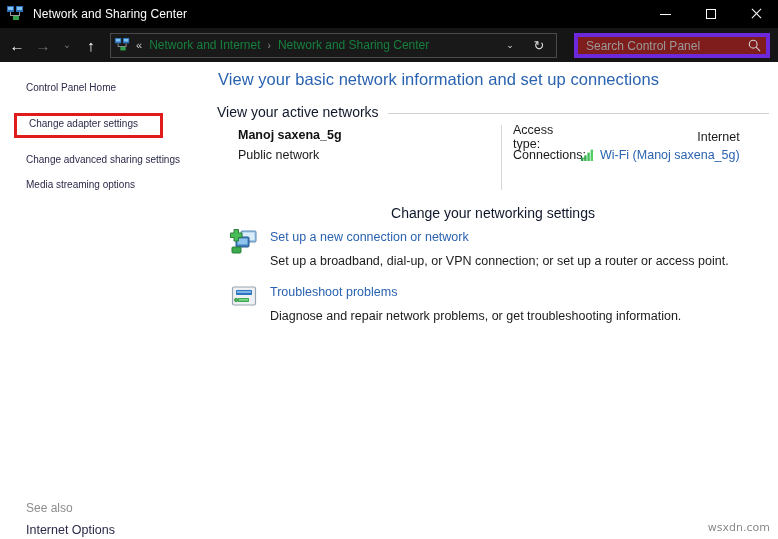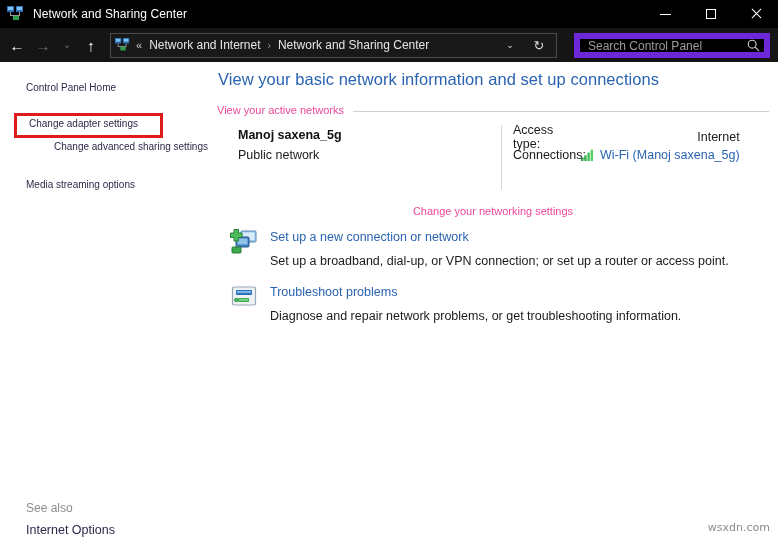--- a/index.html
+++ b/index.html
@@ -48,70 +48,70 @@
   .nav-btn.small { width: 22px; font-size: 10px; }
   .nav-btn:first-child { margin-left: 4px; }
 
   .addressbar {
     margin-left: 6px; height: 25px; width: 447px;
     border: 1px solid #4a4a4a; background: #191919;
     display: flex; align-items: center; position: relative;
   }
   .addr-icon { width: 16px; height: 14px; margin-left: 4px; margin-right: 5px; position: relative; flex: none; }
   .addr-sep-dbl { color: #cfcfcf; font-size: 11px; margin-right: 7px; flex: none; }
-  .addr-crumb { color: #e5e5e5; font-size: 12px; white-space: nowrap; }
+  .addr-crumb { color: #15803d; font-size: 12px; white-space: nowrap; }
   .addr-sep { color: #8f8f8f; font-size: 10px; margin: 0 7px; flex: none; }
   .addr-chevron {
     position: absolute; right: 36px; top: 0; height: 23px; width: 20px;
     display: flex; align-items: center; justify-content: center; color: #d8d8d8; font-size: 9px;
   }
   .addr-refresh {
     position: absolute; right: 6px; top: 0; height: 23px; width: 22px;
     display: flex; align-items: center; justify-content: center; color: #d8d8d8; font-size: 13px;
   }
   .searchbox {
     position: absolute; right: 8px; top: 5px; width: 196px; height: 25px;
-    border: 6px solid #6d28d9; background: #000000; display: flex; align-items: center;
+    border: 4px solid #6d28d9; background: #7f1d1d; display: flex; align-items: center;
   }
   .search-input {
     flex: 1; background: transparent; border: 0; outline: none;
     color: #9a9a9a; font-size: 12px; padding-left: 8px;
     font-family: "Liberation Sans", sans-serif;
   }
   .search-input::placeholder { color: #9a9a9a; opacity: 1; }
   .search-icon { width: 24px; display: flex; align-items: center; justify-content: center; color: #cfcfcf; font-size: 13px; }
 
   
   .content { position: absolute; top: 62px; left: 0; width: 778px; height: 477px; background: #ffffff; }
 
   
   .sidebar { position: absolute; left: 0; top: 0; width: 208px; height: 477px; }
   .side-link {
     color: #2a2a4a; font-size: 10px; line-height: 15px;
     position: absolute; left: 26px;
   }
   .side-home { top: 18px; }
   .side-adapter { top: 54px; left: 29px; z-index: 3; }
-  .side-advanced { top: 77px; width: 160px; margin-left: 28px; }
+  .side-advanced { top: 90px; width: 160px; }
   .side-media { top: 115px; }
   .redbox {
     position: absolute; left: 14px; top: 51px; width: 149px; height: 25px;
     border: 3px solid #e01b1b; z-index: 2;
   }
   .seealso-label { position: absolute; left: 26px; top: 439px; color: #8d8d8d; font-size: 12px; }
   .seealso-link  { position: absolute; left: 26px; top: 461px; color: #2a2a4a; font-size: 12.5px; }
 
   
   .main { position: absolute; left: 208px; top: 0; width: 570px; height: 477px; }
   .page-heading {
     position: absolute; left: 10px; top: 8px;
     color: #2a63b0; font-size: 16.5px; font-weight: normal; letter-spacing: 0.05px; text-align: right;
   }
   .section-head { position: absolute; display: flex; align-items: center; width: 552px; left: 9px; }
-  .section-head span { color: #ec4899; font-size: 11px; white-space: nowrap; text-align: center; }
+  .section-head span { color: #0f172a; font-size: 14px; white-space: nowrap; text-align: center; }
   .section-head .rule { flex: 1; height: 1px; background: #d2d2d2; margin-left: 9px; margin-top: 2px; }
   .sec-active { top: 42px; }
   .sec-change { top: 143px; flex-direction: column; }
 
   .net-block { position: absolute; left: 30px; top: 66px; }
   .net-name { color: #111111; font-size: 12.5px; font-weight: bold; }
   .net-type { color: #1b1b1b; font-size: 12.5px; margin-top: 6px; }
 
   .vdivider { position: absolute; left: 293px; top: 63px; width: 1px; height: 65px; background: #d7d7d7; }
 

